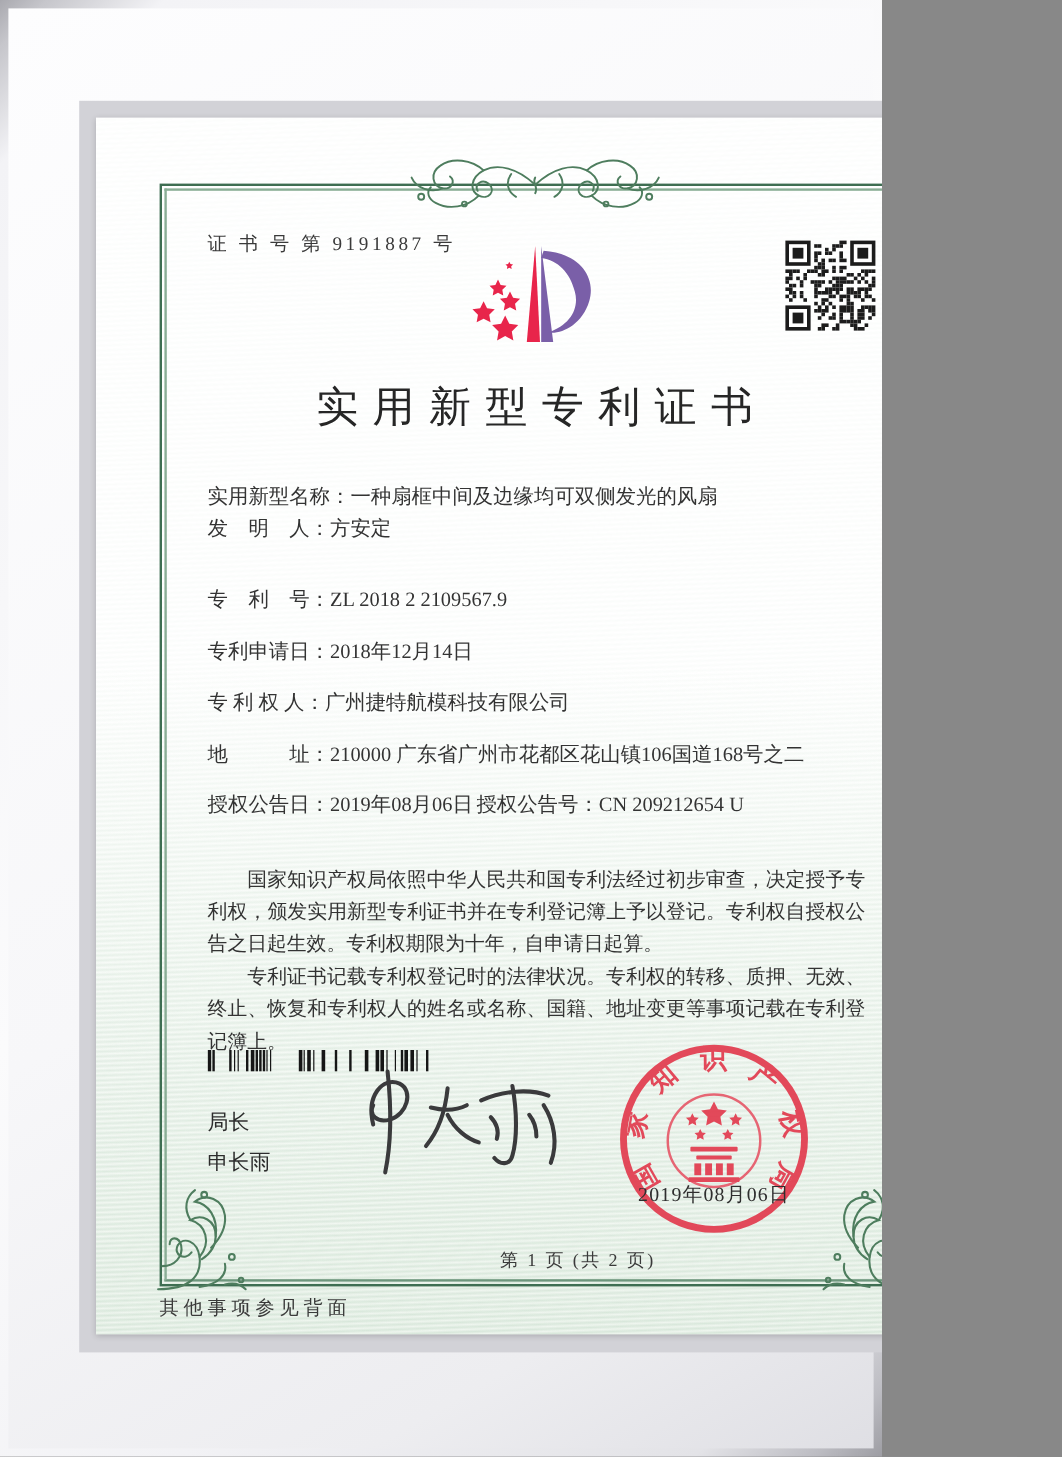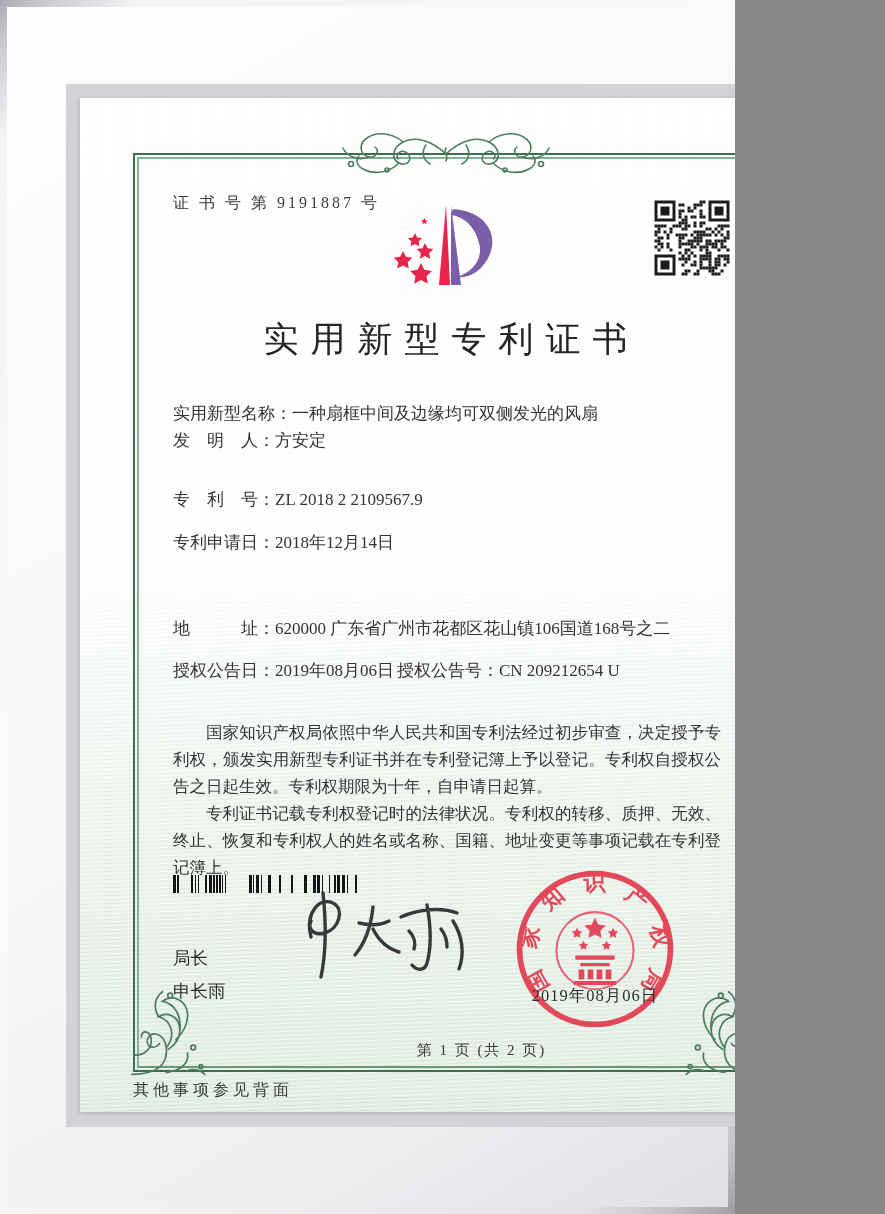--- a/index.html
+++ b/index.html
@@ -27,22 +27,22 @@
   .qr{position:absolute;left:520px;top:46px;}
   .title{position:absolute;left:0;top:163px;width:100%;text-align:center;font-size:35px;font-weight:400;
     letter-spacing:12px;text-indent:12px;color:#262626;}
   .frow{position:absolute;left:40px;right:28px;font-size:17px;white-space:nowrap;}
   .frow .lab{color:#333;}
   .frow .val{color:#333;}
   .lab2{position:absolute;left:224px;top:0;}
   .paras{position:absolute;left:40px;top:546px;width:548px;font-size:16.5px;line-height:27px;text-align:justify;color:#333;margin-top:20px;}
   .paras p{margin:0;text-indent:2em;}
   .barcode{position:absolute;left:40px;top:722px;}
-  .director{position:absolute;left:40px;top:766px;font-family:Liberation Mono, monospace;
-    font-size:17.5px;line-height:33px;color:#2c2c2c;margin-top:24px;}
+  .director{position:absolute;left:40px;top:766px;font-family:Liberation Sans, sans-serif;
+    font-size:17.5px;line-height:33px;color:#2c2c2c;}
   .signature{position:absolute;left:148px;top:726px;}
   .seal{position:absolute;left:380px;top:714px;opacity:.92;}
   .seal-date{position:absolute;left:372px;top:832px;width:180px;text-align:center;font-size:16.5px;color:#2e2e2e;letter-spacing:1px;}
   .page-info{position:absolute;left:0;top:888px;width:100%;text-align:center;font-size:15px;color:#3a3a3a;letter-spacing:2px;padding-left:36px;}
   .back-note{position:absolute;left:53px;top:982px;width:625px;text-align:left;font-size:16px;letter-spacing:4px;color:#3a3a3a;}
 </style>
 </head>
 <body>
 
 <div class="photo">
@@ -343,22 +343,25 @@
       </div>
       <div class="frow" style="top:276px">
         <span class="lab">发　明　人：</span><span class="val">方安定</span>
       </div>
       <div class="frow" style="top:335px">
         <span class="lab">专　利　号：</span><span class="val">ZL 2018 2 2109567.9</span>
       </div>
       <div class="frow" style="top:378px">
         <span class="lab">专利申请日：</span><span class="val">2018年12月14日</span>
       </div>
+      <div class="frow" style="top:421px">
+        <span class="lab">专 利 权 人：</span><span class="val">广州捷特航模科技有限公司</span>
+      </div>
       <div class="frow" style="top:464px">
-        <span class="lab">地　　　址：</span><span class="val">620000 广东省广州市花都区花山镇106国道168号之二</span>
+        <span class="lab">地　　　址：</span><span class="val">210000 广东省广州市花都区花山镇106国道168号之二</span>
       </div>
       <div class="frow" style="top:506px">
         <span class="lab">授权公告日：</span><span class="val">2019年08月06日</span>
         <span class="lab2">
           <span class="lab">授权公告号：</span><span class="val">CN 209212654 U</span>
         </span>
       </div>
 
       <div class="paras">
         <p>国家知识产权局依照中华人民共和国专利法经过初步审查，决定授予专利权，颁发实用新型专利证书并在专利登记簿上予以登记。专利权自授权公告之日起生效。专利权期限为十年，自申请日起算。</p>

